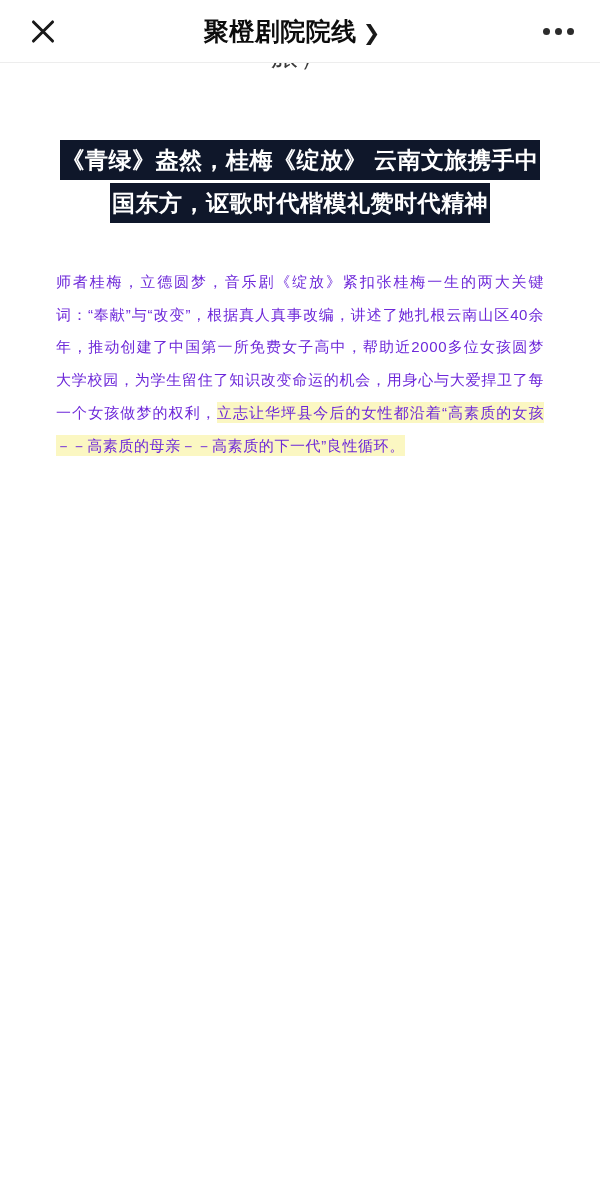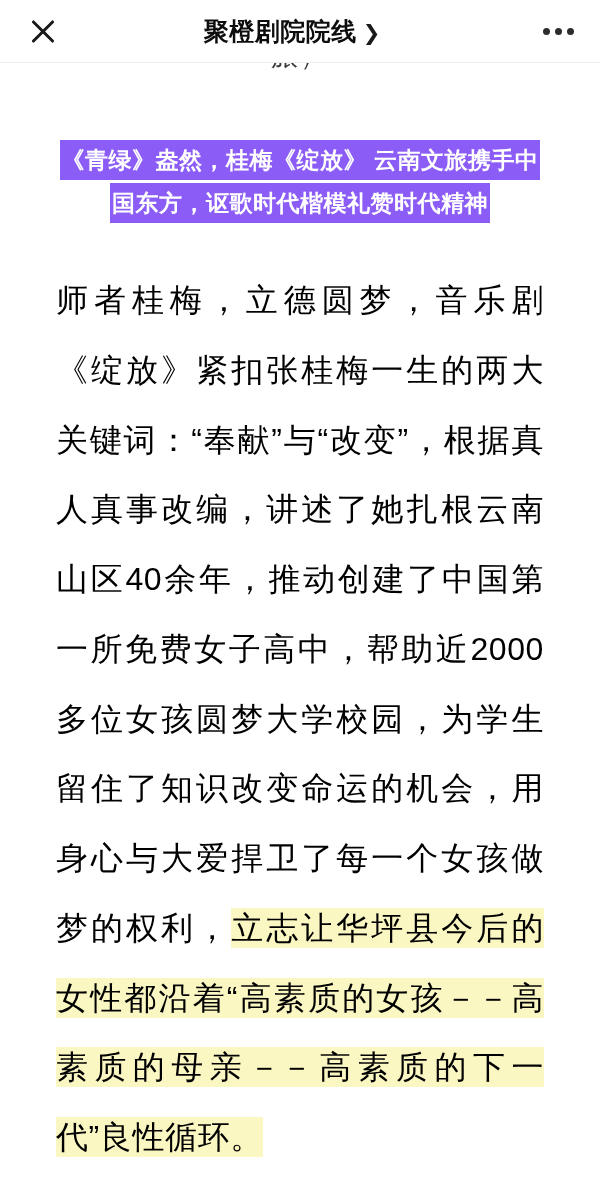--- a/index.html
+++ b/index.html
@@ -116,35 +116,35 @@
     display: inline-block;
     transform: translateY(-20px);
   }
 
   .headline {
     margin-top: 50px;
     text-align: center;
     line-height: 1.85;
   }
   .headline .hl {
-    background: #8b5cf6;
+    background: #0f172a;
     color: #ffffff;
     font-size: 23px;
     font-weight: bold;
     padding: 7px 2px;
     box-decoration-break: clone;
     -webkit-box-decoration-break: clone;
     letter-spacing: 0.5px;
   }
 
   .para {
     margin-top: 42px;
-    font-size: 32px;
+    font-size: 15px;
     line-height: 2.18;
-    color: #000000;
+    color: #6d28d9;
     letter-spacing: 0.6px;
     text-align: justify;
   }
   .para.second {
     margin-top: 58px;
   }
   .mark {
     background: #fbf7c2;
     padding: 2px 0;
     box-decoration-break: clone;

